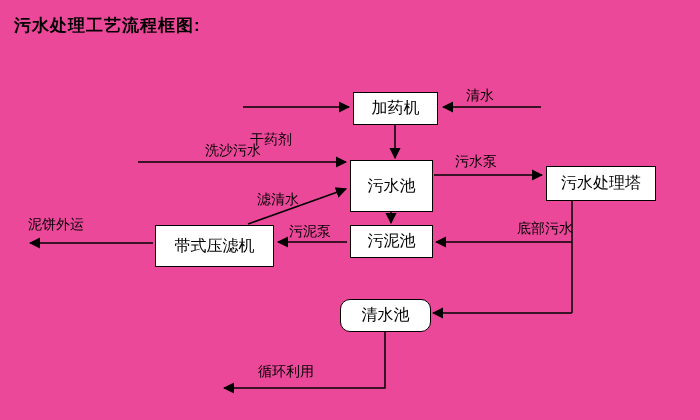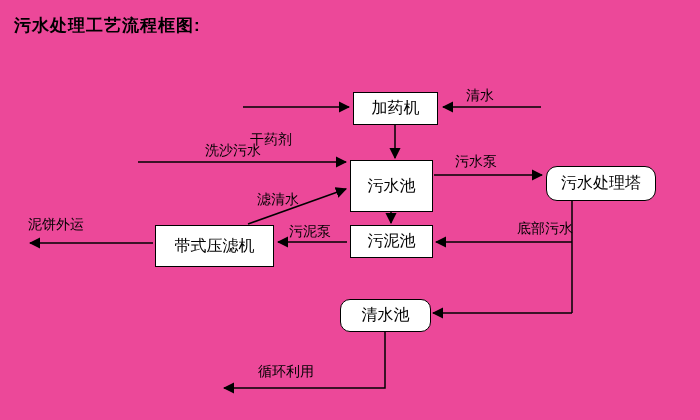--- a/index.html
+++ b/index.html
@@ -87,21 +87,21 @@
 
     <line x1="572" y1="313" x2="433" y2="313" stroke="#000" stroke-width="1.5" marker-end="url(#arrow)"></line>
 
     <polyline points="385,332 385,388 224,388" fill="none" stroke="#000" stroke-width="1.5" marker-end="url(#arrow)"></polyline>
   </svg>
 
   <div class="node" style="left:353px; top:92px; width:85px; height:33px;">加药机</div>
 
   <div class="node" style="left:350px; top:160px; width:83px; height:52px;">污水池</div>
 
-  <div class="node" style="left:546px; top:166px; width:110px; height:35px;border-radius:11px;">污水处理塔</div>
+  <div class="node" style="left:546px; top:166px; width:110px; height:35px;">污水处理塔</div>
 
   <div class="node" style="left:350px; top:225px; width:83px; height:33px;">污泥池</div>
 
   <div class="node" style="left:155px; top:225px; width:119px; height:42px;">带式压滤机</div>
 
   <div class="node" style="left:340px; top:299px; width:91px; height:33px;border-radius:10px;">清水池</div>
 
   <div class="flow-label" style="left:250px; top:87px;margin-top:44px;">干药剂</div>
 
   <div class="flow-label" style="left:466px; top:87px;">清水</div>

